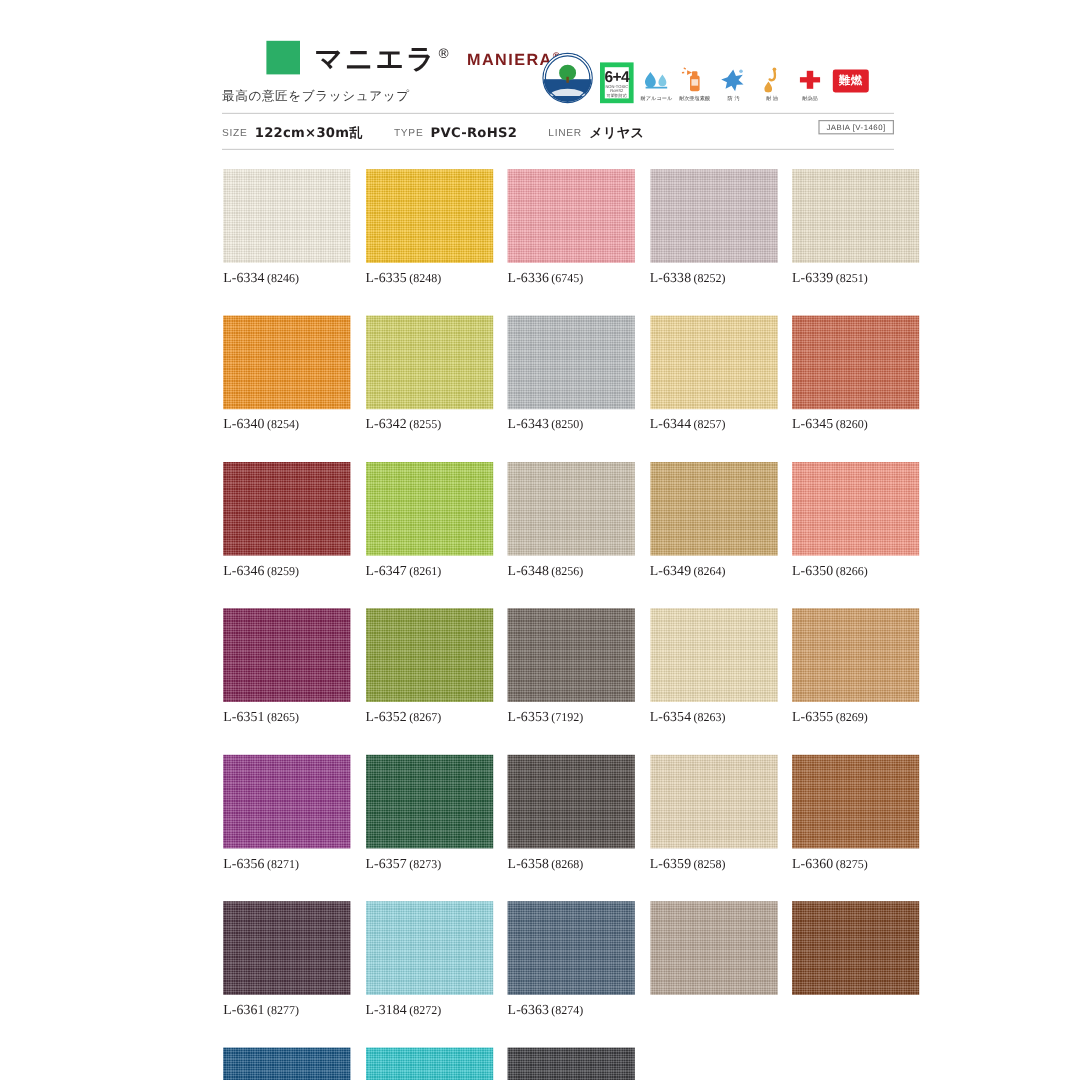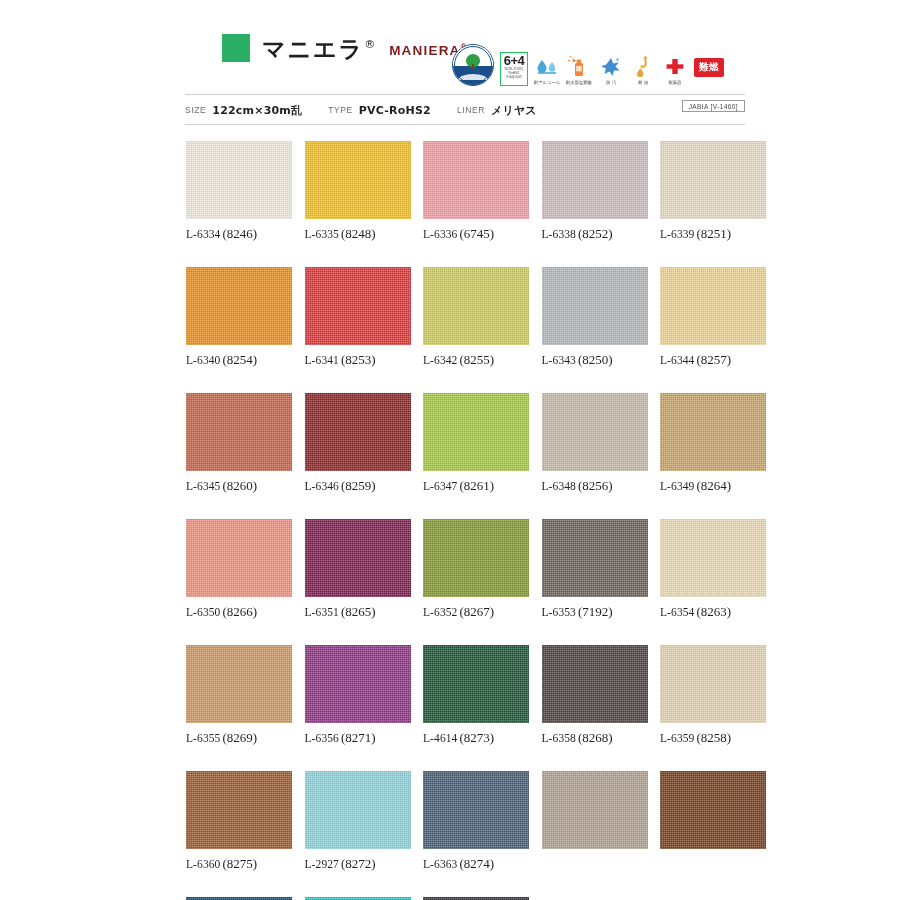--- a/index.html
+++ b/index.html
@@ -47,21 +47,21 @@
   .eco-badge .eco-wave{position:absolute;left:5px;bottom:5px;width:30px;height:6px;
     background:#ffffff;border-radius:50%/100% 100% 0 0;opacity:.85;}
   .eco-badge .eco-tree{position:absolute;left:50%;top:9px;transform:translateX(-50%);
     width:14px;height:13px;background:#2f9e44;border-radius:50% 50% 45% 45%;}
   .eco-badge .eco-trunk{position:absolute;left:50%;top:19px;transform:translateX(-50%);
     width:2px;height:5px;background:#6b4a1f;}
   .eco-badge .eco-ring{position:absolute;left:1px;top:1px;right:1px;bottom:1px;border-radius:50%;
     border:1px solid #1b4f8a;}
 
   .nontoxic{
-    width:28px;height:34px;border:1px solid #22c55e;background:#fff;
+    width:28px;height:34px;border:4px solid #22c55e;background:#fff;
     display:flex;flex-direction:column;align-items:center;justify-content:flex-start;
     flex:0 0 auto;padding-top:1px;box-sizing:border-box;
   }
   .nontoxic .nt-big{font-size:13px;font-weight:700;line-height:13px;color:#231f20;letter-spacing:-.5px;}
   .nontoxic .nt-sm{font-size:3.4px;line-height:4.2px;color:#4a4a4a;text-align:center;letter-spacing:0;}
 
   .ic{display:flex;flex-direction:column;align-items:center;width:26px;flex:0 0 auto;}
   .ic .glyph{height:22px;display:flex;align-items:flex-end;justify-content:center;}
   .ic .cap{
     font-family:"DejaVu Sans","Liberation Sans",sans-serif;
@@ -105,37 +105,38 @@
     width:106px;height:78px;position:relative;overflow:hidden;
     background-image:
       repeating-linear-gradient(0deg, rgba(255,255,255,.16) 0 1px, rgba(0,0,0,.05) 1px 2px),
       repeating-linear-gradient(90deg, rgba(255,255,255,.13) 0 1px, rgba(0,0,0,.06) 1px 2px);
   }
   .label{
     margin-top:7px;
     font-family:"Liberation Serif","DejaVu Serif",serif;
     font-size:11.5px;color:#231f20;white-space:nowrap;letter-spacing:.1px;
   }
-  .label .sub{font-size:13px;margin-left:2px;letter-spacing:0;}
+  .label .sub{font-size:10px;margin-left:2px;letter-spacing:0;}
 </style>
 </head>
 <body>
 
 <div class="page">
 
   <div class="header">
     <div class="brand-row">
       <div class="logo-square"></div>
       <div class="brand-jp">
         <span>マニエラ</span><span class="brand-reg">®</span>
       </div>
       <div class="brand-en">
         <span>MANIERA</span><span class="brand-en-reg">®</span>
       </div>
     </div>
+    <div class="tagline">最高の意匠をブラッシュアップ</div>
   </div>
 
   <div class="icons">
 
     <div class="eco-badge">
       <div class="eco-sky"></div>
       <div class="eco-sea"></div>
       <div class="eco-tree"></div>
       <div class="eco-trunk"></div>
       <div class="eco-wave"></div>
@@ -242,24 +243,20 @@
       </div>
       <div class="cell">
         <div class="swatch" style="background-color: rgb(230, 220, 197);"></div>
         <div class="label"><span>L-6339</span><span class="sub">(8251)</span></div>
       </div>
       <div class="cell">
         <div class="swatch" style="background-color: rgb(238, 144, 31);"></div>
         <div class="label"><span>L-6340</span><span class="sub">(8254)</span></div>
       </div>
       <div class="cell">
-        <div class="swatch" style="background-color: rgb(221, 58, 60);"></div>
-        <div class="label"><span>L-6341</span><span class="sub">(8253)</span></div>
-      </div>
-      <div class="cell">
         <div class="swatch" style="background-color: rgb(207, 207, 99);"></div>
         <div class="label"><span>L-6342</span><span class="sub">(8255)</span></div>
       </div>
       <div class="cell">
         <div class="swatch" style="background-color: rgb(181, 185, 188);"></div>
         <div class="label"><span>L-6343</span><span class="sub">(8250)</span></div>
       </div>
       <div class="cell">
         <div class="swatch" style="background-color: rgb(237, 212, 148);"></div>
         <div class="label"><span>L-6344</span><span class="sub">(8257)</span></div>
@@ -307,37 +304,41 @@
       <div class="cell">
         <div class="swatch" style="background-color: rgb(206, 154, 99);"></div>
         <div class="label"><span>L-6355</span><span class="sub">(8269)</span></div>
       </div>
       <div class="cell">
         <div class="swatch" style="background-color: rgb(142, 55, 133);"></div>
         <div class="label"><span>L-6356</span><span class="sub">(8271)</span></div>
       </div>
       <div class="cell">
         <div class="swatch" style="background-color: rgb(36, 88, 58);"></div>
-        <div class="label"><span>L-4614</span><span class="sub">(8273)</span></div>
+        <div class="label"><span>L-6357</span><span class="sub">(8273)</span></div>
       </div>
       <div class="cell">
         <div class="swatch" style="background-color: rgb(78, 71, 68);"></div>
         <div class="label"><span>L-6358</span><span class="sub">(8268)</span></div>
       </div>
       <div class="cell">
         <div class="swatch" style="background-color: rgb(227, 211, 180);"></div>
         <div class="label"><span>L-6359</span><span class="sub">(8258)</span></div>
       </div>
       <div class="cell">
         <div class="swatch" style="background-color: rgb(158, 94, 49);"></div>
         <div class="label"><span>L-6360</span><span class="sub">(8275)</span></div>
       </div>
       <div class="cell">
+        <div class="swatch" style="background-color: rgb(74, 50, 64);"></div>
+        <div class="label"><span>L-6361</span><span class="sub">(8277)</span></div>
+      </div>
+      <div class="cell">
         <div class="swatch" style="background-color: rgb(145, 211, 220);"></div>
-        <div class="label"><span>L-2927</span><span class="sub">(8272)</span></div>
+        <div class="label"><span>L-3184</span><span class="sub">(8272)</span></div>
       </div>
       <div class="cell">
         <div class="swatch" style="background-color: rgb(76, 98, 119);"></div>
         <div class="label"><span>L-6363</span><span class="sub">(8274)</span></div>
       </div>
       <div class="cell">
         <div class="swatch" style="background-color: rgb(180, 163, 148);"></div>
       </div>
       <div class="cell">
         <div class="swatch" style="background-color: rgb(122, 67, 34);"></div>

